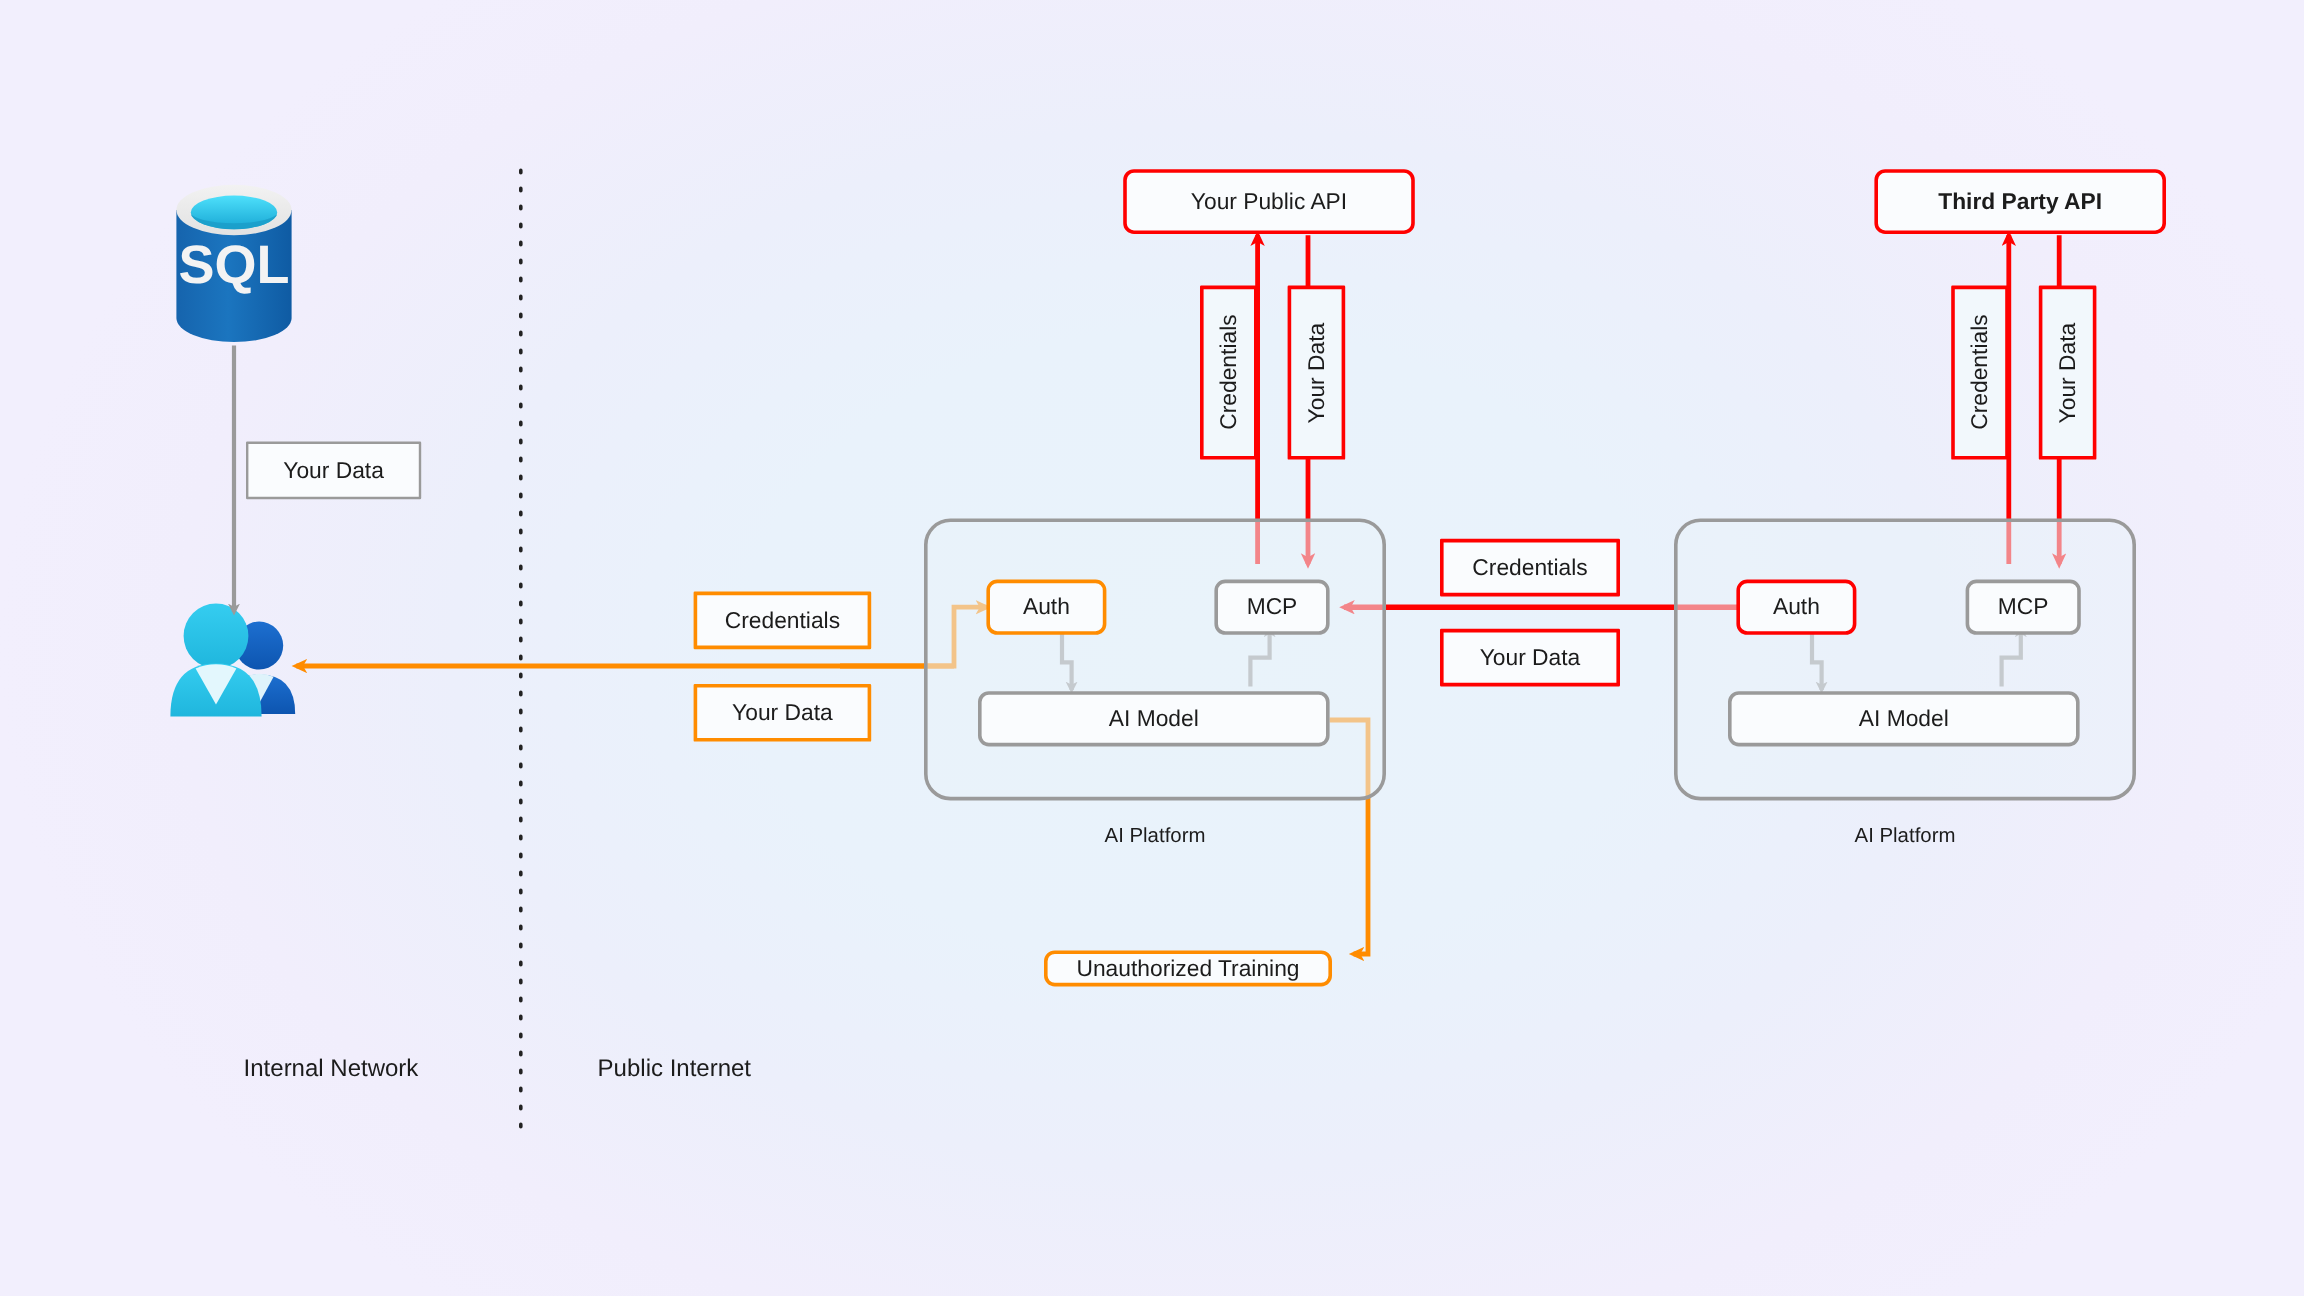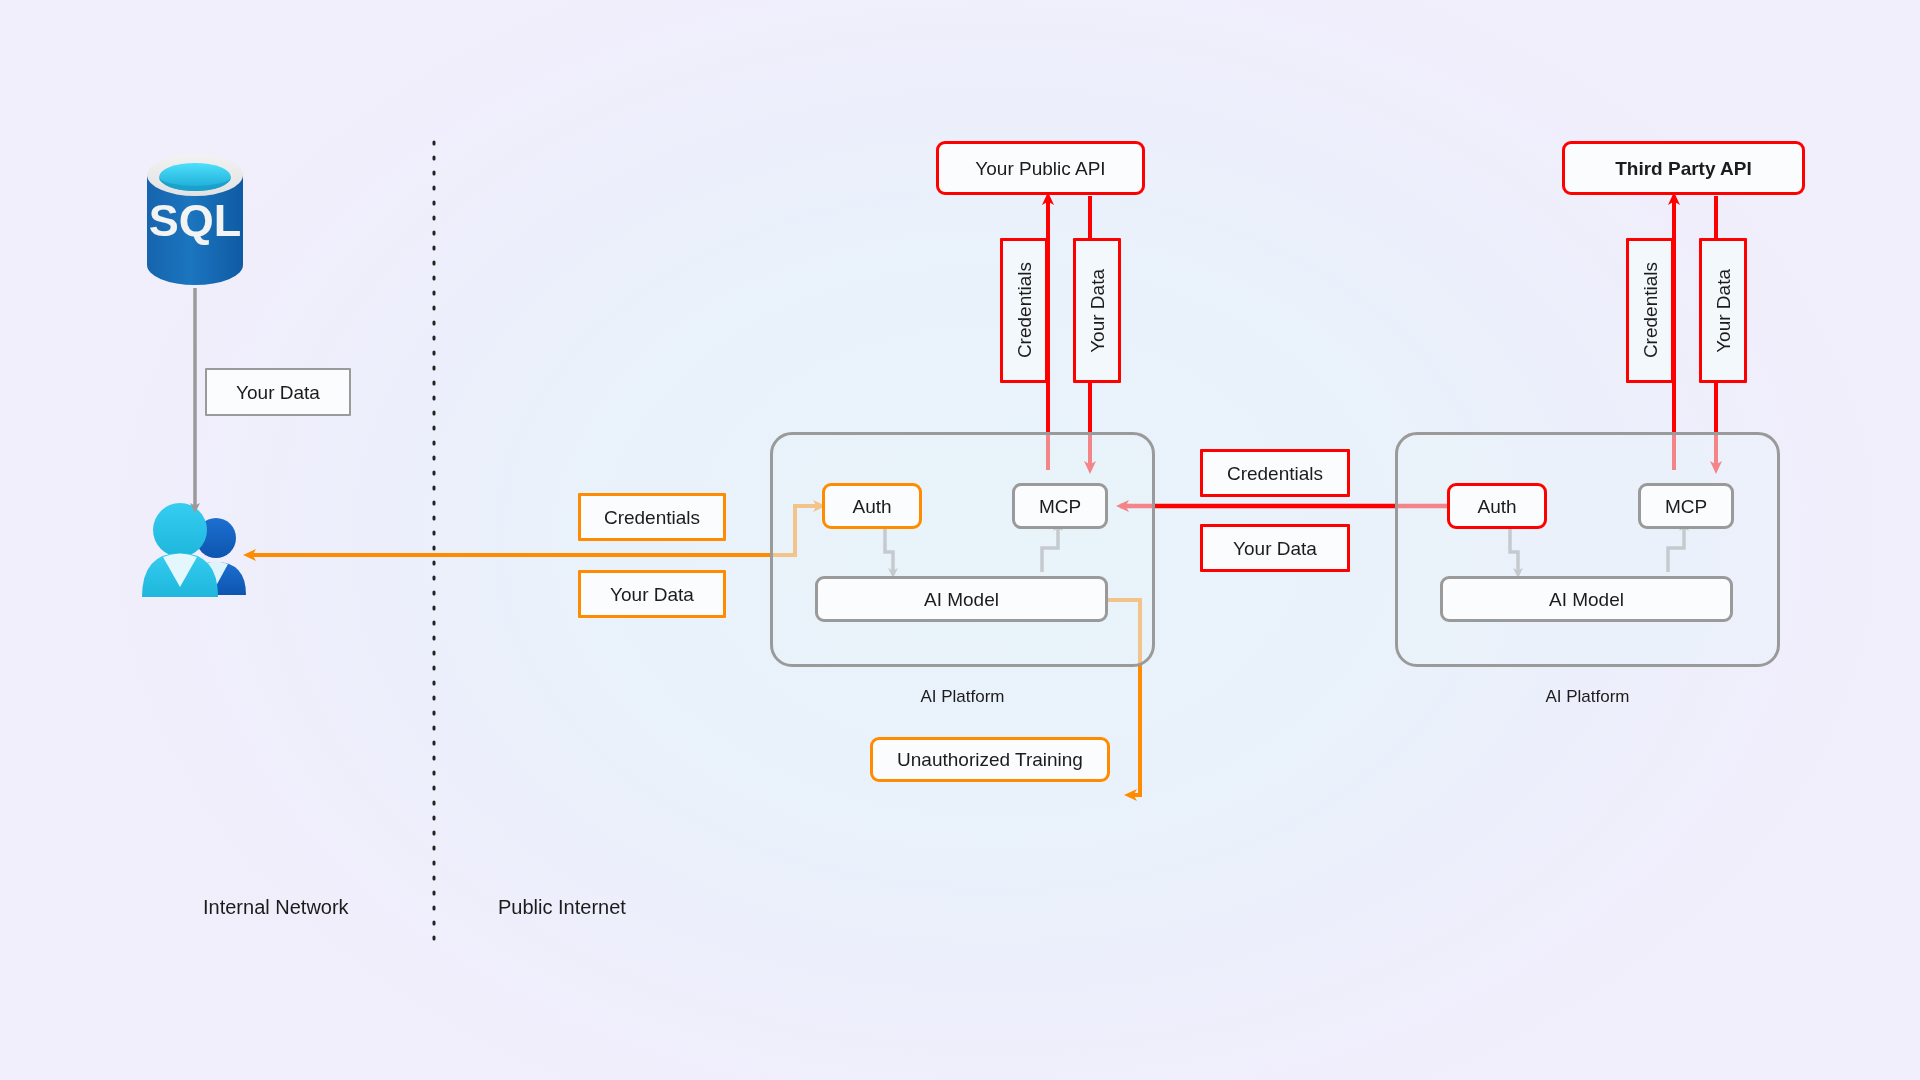--- a/index.html
+++ b/index.html
@@ -42,21 +42,21 @@
   .vlabel{
     position:absolute;box-sizing:border-box;
     display:flex;align-items:center;justify-content:center;
     background:#f2f8fc;border:3px solid #ff0000;border-radius:1px;
   }
   .vlabel span{
     writing-mode:vertical-rl;transform:rotate(180deg);
     font-size:19px;color:#1c1c1c;white-space:nowrap;line-height:1;
   }
   .zone-label{
-    position:absolute;font-size:20px;color:#1c1c1c;white-space:nowrap;margin-top:16px;
+    position:absolute;font-size:20px;color:#1c1c1c;white-space:nowrap;
   }
 </style>
 </head>
 <body>
 
 <div id="stage">
 
   <svg id="svg-layer" viewBox="0 0 1920 1080">
     <defs>
       <marker id="ah-gray" markerWidth="12" markerHeight="12" refX="7" refY="5" orient="auto" markerUnits="userSpaceOnUse">
@@ -144,21 +144,21 @@
     <span>Your Data</span>
   </div>
 
   <div class="node sq b-red" style="left:1200px;top:449px;width:150px;height:48px;">
     <span>Credentials</span>
   </div>
   <div class="node sq b-red" style="left:1200px;top:524px;width:150px;height:48px;">
     <span>Your Data</span>
   </div>
 
-  <div class="node rounded b-red" style="left:936px;top:141px;width:209px;height:54px;">
+  <div class="node rounded b-red" style="left:936px;top:141px;width:243px;height:54px;">
     <span>Your Public API</span>
   </div>
 
   <div class="node rounded b-red" style="left:1562px;top:141px;width:243px;height:54px;font-weight:bold;">
     <span>Third Party API</span>
   </div>
 
   <div class="vlabel" style="left:1000px;top:238px;width:48px;height:145px;">
     <span>Credentials</span>
   </div>
@@ -198,20 +198,20 @@
   <div class="node rounded b-gray" style="left:1638px;top:483px;width:96px;height:46px;">
     <span>MCP</span>
   </div>
 
   <div class="node rounded b-gray" style="left:1440px;top:576px;width:293px;height:46px;">
     <span>AI Model</span>
   </div>
 
   <div class="platform-label" style="left:1395px;top:687px;width:385px;">AI Platform</div>
 
-  <div class="node rounded b-orange" style="left:870px;top:737px;width:240px;height:45px;">
+  <div class="node rounded b-orange" style="left:870px;top:792px;width:240px;height:30px;">
     <span>Unauthorized Training</span>
   </div>
 
   <div class="zone-label" style="left:203px;top:880px;">Internal Network</div>
   <div class="zone-label" style="left:498px;top:880px;">Public Internet</div>
 
 </div>
 
 </body></html>

